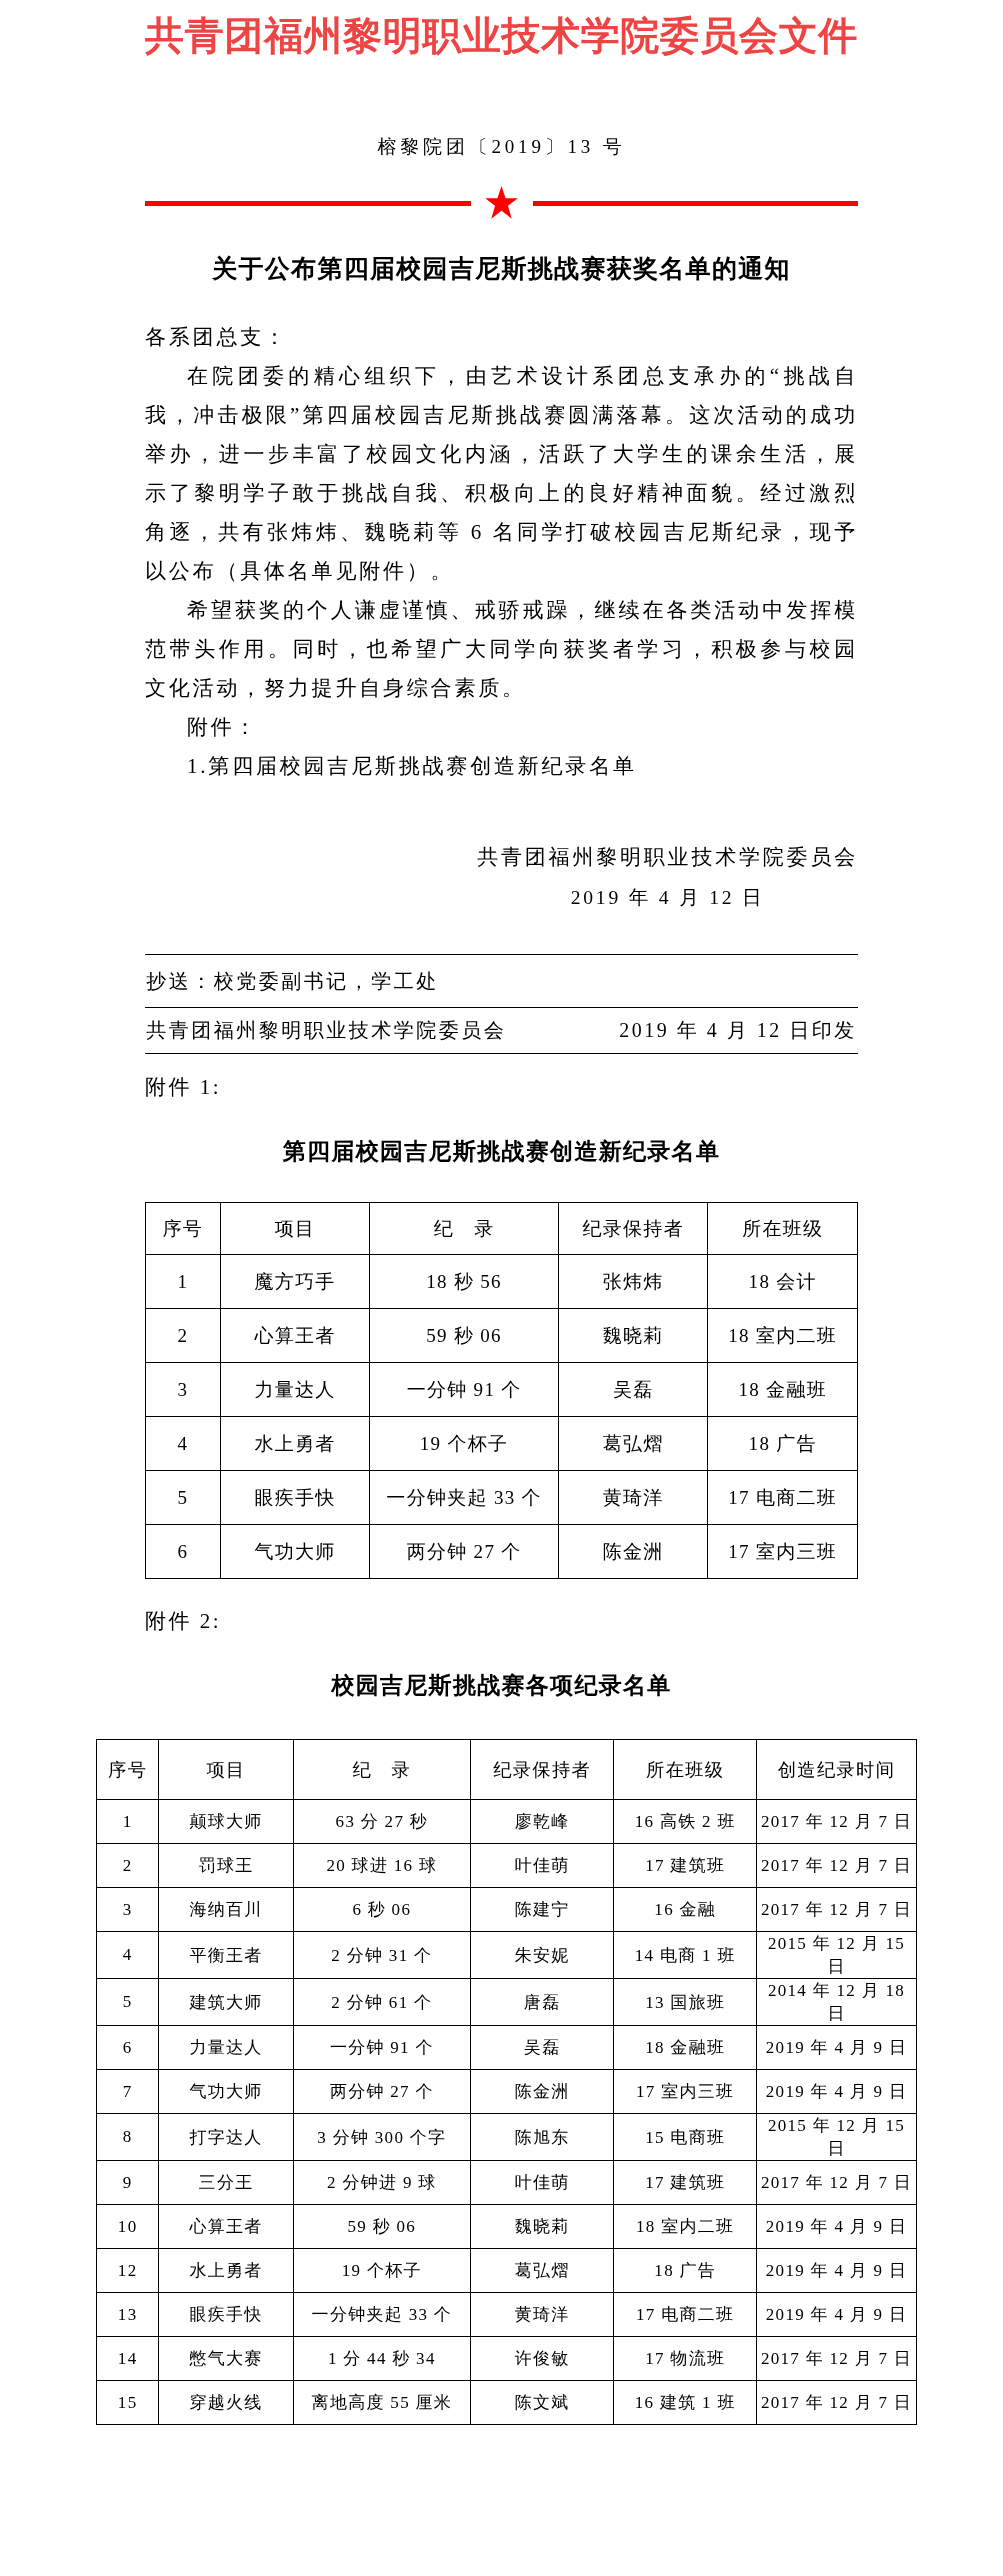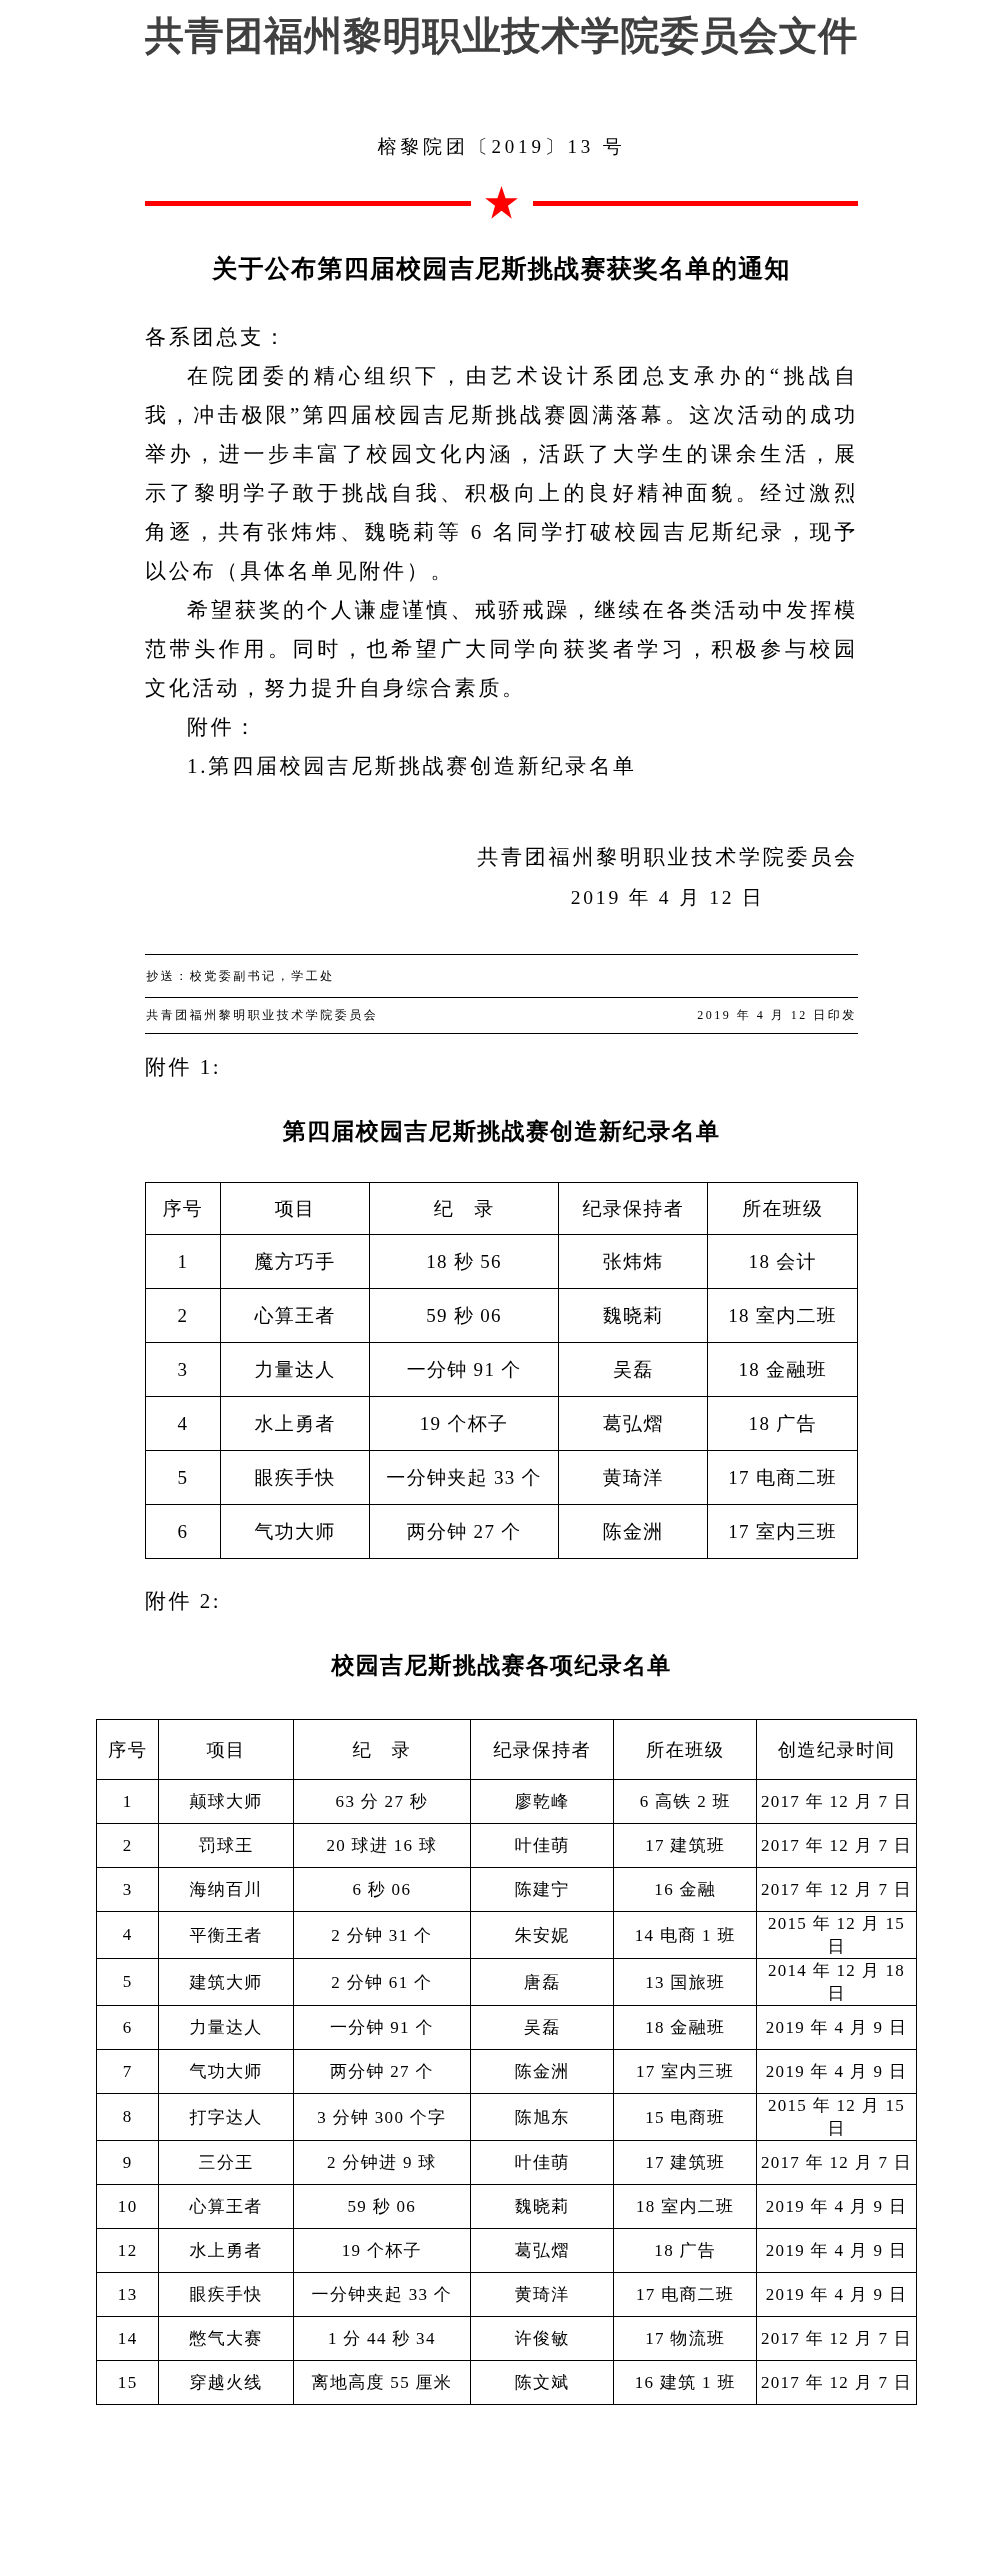--- a/index.html
+++ b/index.html
@@ -8,39 +8,39 @@
     position:relative;
     width:1003px; height:2576px;
     background:#ffffff; color:#000000;
     font-family:"Liberation Serif","DejaVu Serif",serif;
     overflow:hidden;
   }
   .content { padding:0 145px; }
 
   .masthead {
     padding-top:8.9px; text-align:center;
-    color:#404040; font-size:39px; font-weight:bold;
+    color:#ef4444; font-size:39px; font-weight:bold;
     letter-spacing:0.6px; white-space:nowrap;
   }
   .doc-number { margin-top:71px; text-align:center; font-size:19px; letter-spacing:3.8px; }
 
   .rule { margin-top:26.6px; display:flex; align-items:center; }
   .rule .bar { flex:1; height:5.7px; background:#ff0000; }
   .rule .star-wrap { width:62px; display:flex; justify-content:center; align-items:center; }
   .star-svg { width:35px; height:34px; display:block; }
 
   .notice-title { margin-top:32px; text-align:center; font-size:25px; font-weight:bold; letter-spacing:1.3px; }
 
   .body-text { margin-top:33px; font-size:21px; line-height:39px; letter-spacing:2.8px; text-align:justify; }
   .para { text-indent:2em; }
 
   .signature { margin-top:57px; margin-left:auto; width:fit-content; text-align:center; font-size:21px; letter-spacing:2.8px; }
   .signature .sig-date { margin-top:12.6px; font-size:19.6px; }
 
-  .cc-block { margin-top:43px; border-top:1.9px solid #000; border-bottom:1.9px solid #000; font-size:12px; letter-spacing:2.5px; }
+  .cc-block { margin-top:43px; border-top:1.9px solid #000; border-bottom:1.9px solid #000; font-size:20px; letter-spacing:2.5px; }
   .cc-row1 { padding:12.6px 1.3px; border-bottom:1.9px solid #000; }
   .cc-row2 { padding:8.9px 1.3px; display:flex; justify-content:space-between; align-items:center; }
 
   .attach-label { margin-top:19px; font-size:21px; letter-spacing:2.5px; }
   .attach2-label { margin-top:28px; }
 
   .table-title { text-align:center; font-size:23px; font-weight:bold; letter-spacing:1.3px; }
   .t1-title { margin-top:35px; }
   .t2-title { margin-top:35px; }
 
@@ -185,21 +185,21 @@
             <th>所在班级</th>
             <th>创造纪录时间</th>
           </tr>
         </thead>
       <tbody>
           <tr>
             <td>1</td>
             <td>颠球大师</td>
             <td>63 分 27 秒</td>
             <td>廖乾峰</td>
-            <td>6 高铁 2 班</td>
+            <td>16 高铁 2 班</td>
             <td>2017 年 12 月 7 日</td>
           </tr>
           <tr>
             <td>2</td>
             <td>罚球王</td>
             <td>20 球进 16 球</td>
             <td>叶佳萌</td>
             <td>17 建筑班</td>
             <td>2017 年 12 月 7 日</td>
           </tr>

